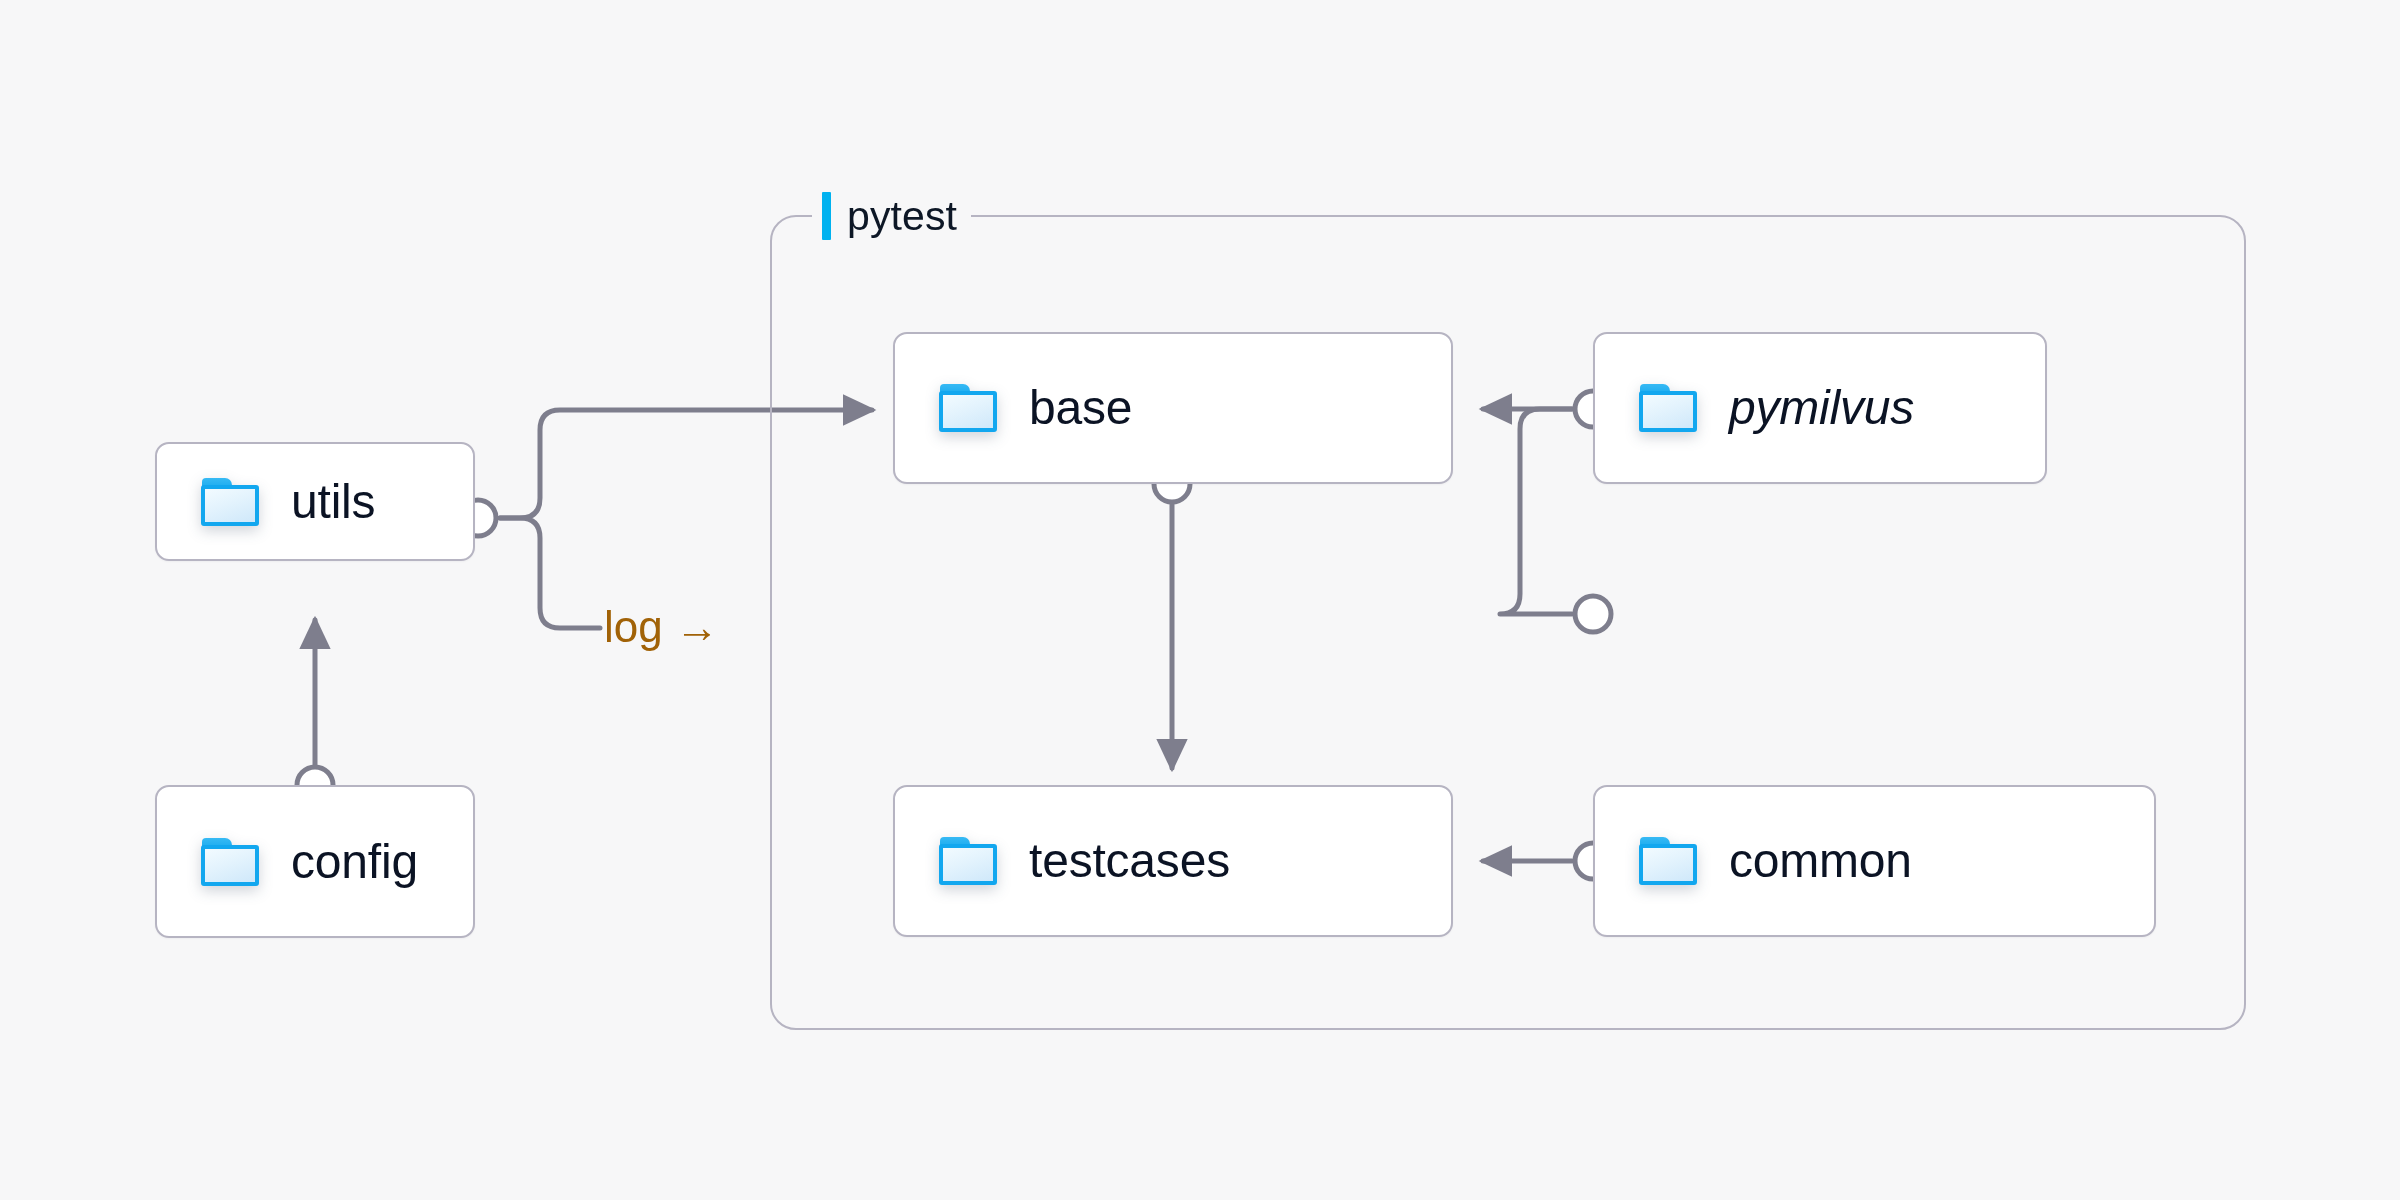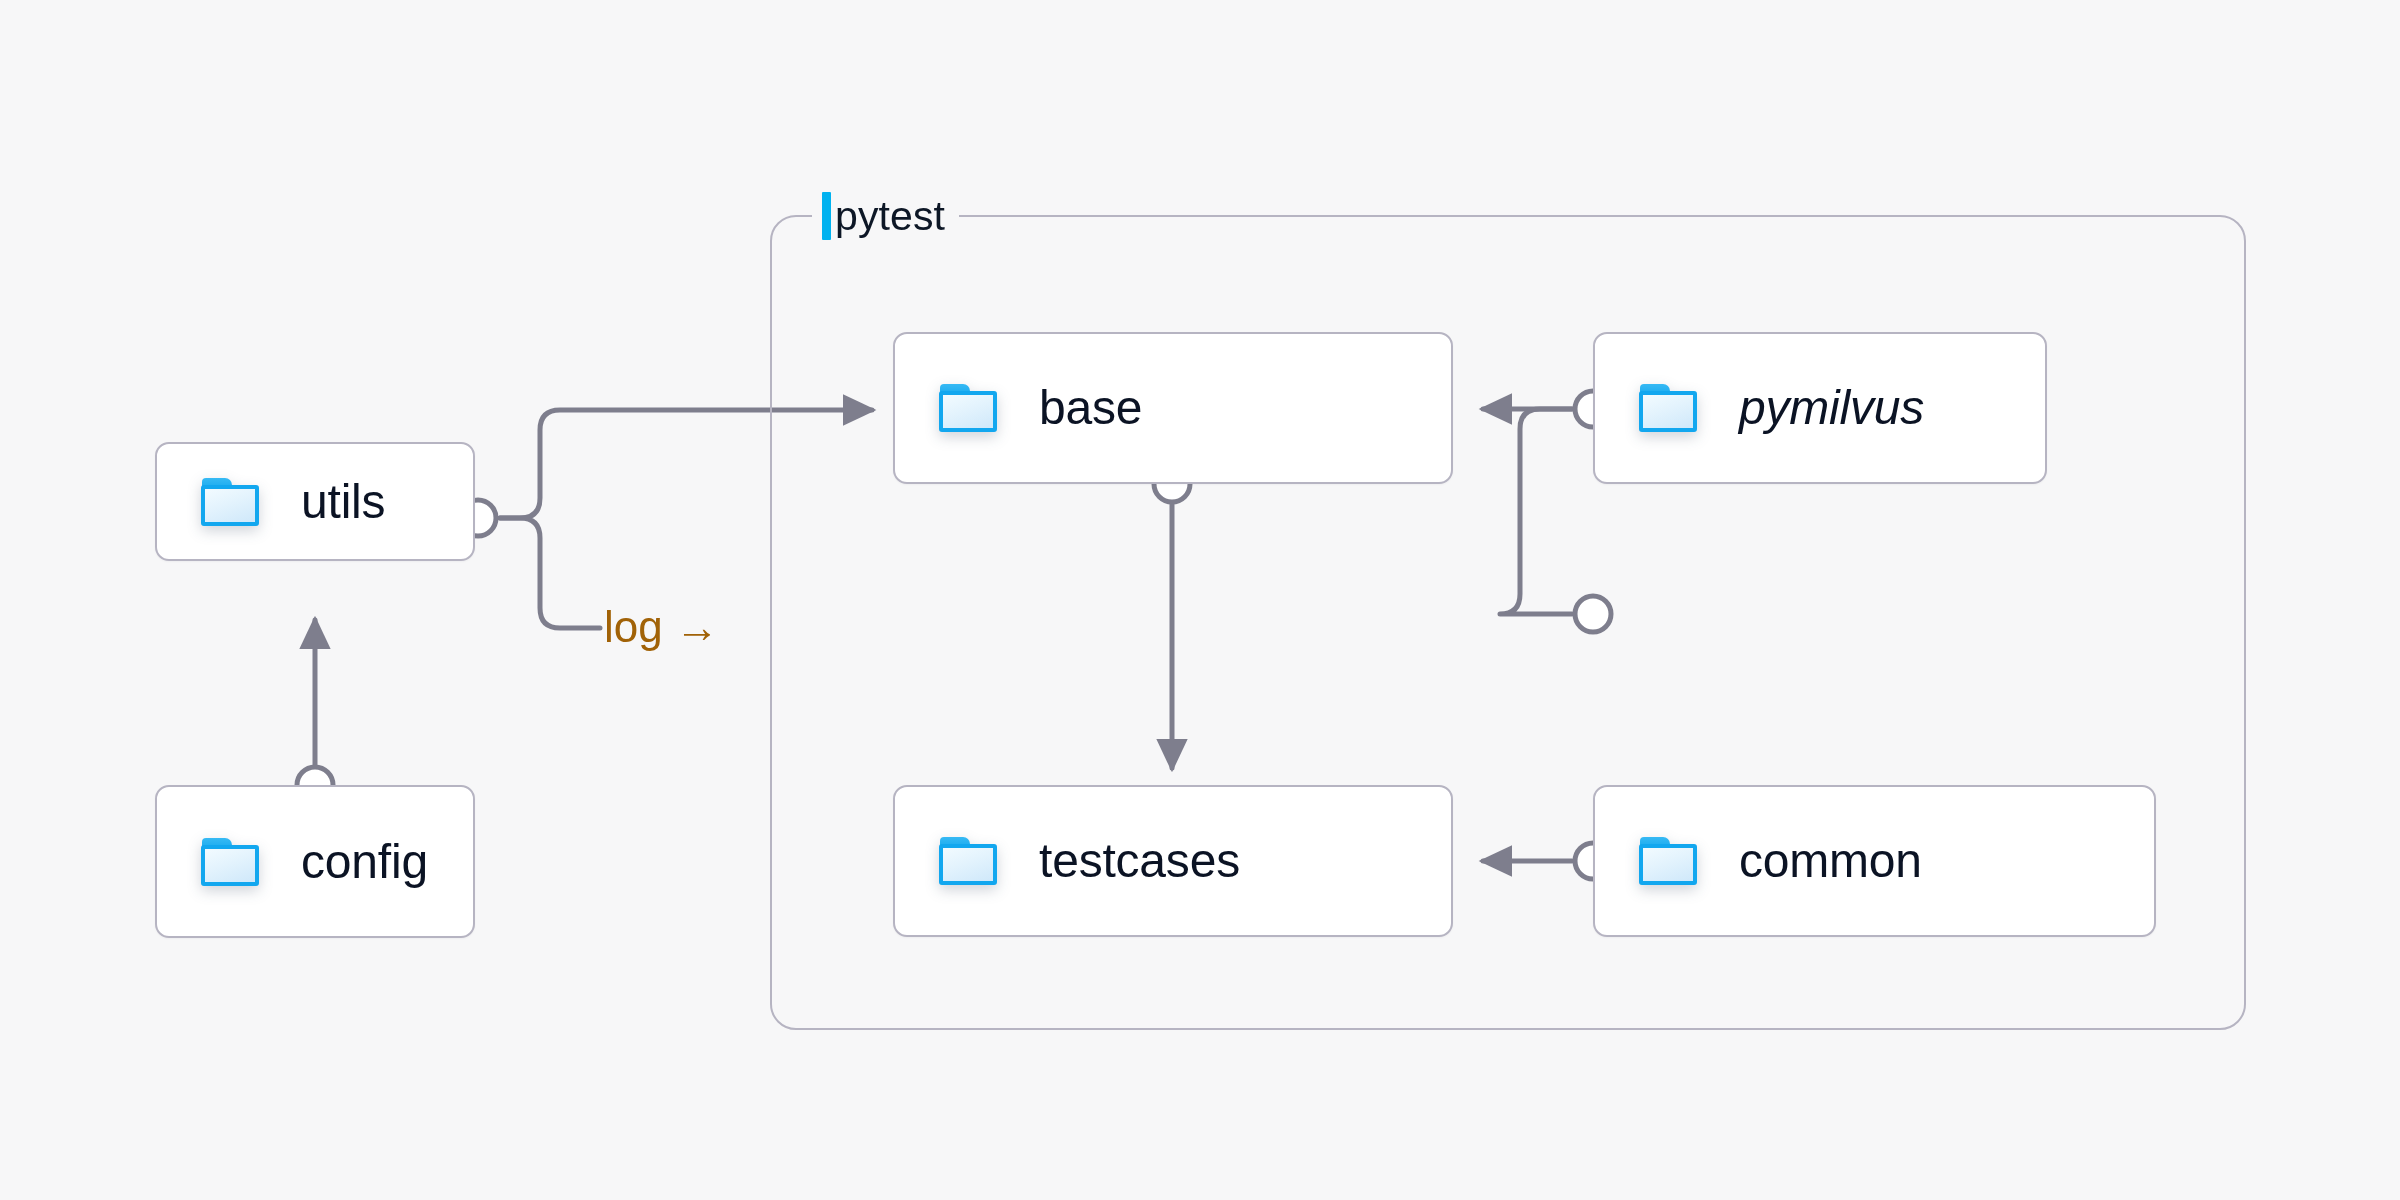--- a/index.html
+++ b/index.html
@@ -29,21 +29,21 @@
     position: absolute;
     box-sizing: border-box;
     border: 2.5px solid #b6b4c2;
     border-radius: 26px;
     background: transparent;
   }
   .group-label {
     position: absolute;
     display: flex;
     align-items: center;
-    gap: 4px;
+    gap: 16px;
     background: #f7f7f8;
     padding: 0 14px 0 10px;
     height: 56px;
   }
   .group-label .bar {
     width: 9px;
     height: 48px;
     background: #00b2f0;
     border-radius: 1px;
     flex: 0 0 auto;
@@ -59,21 +59,21 @@
   
   .node {
     position: absolute;
     box-sizing: border-box;
     background: #ffffff;
     border: 2.5px solid #b6b4c2;
     border-radius: 14px;
     display: flex;
     align-items: center;
     padding-left: 44px;
-    gap: 42px;
+    gap: 32px;
     box-shadow: 0 1px 2px rgba(16,24,40,0.04);
   }
   .node .label {
     font-size: 48px;
     color: #0b1324;
     line-height: 1;
     letter-spacing: -0.2px;
     white-space: nowrap;
   }
 

